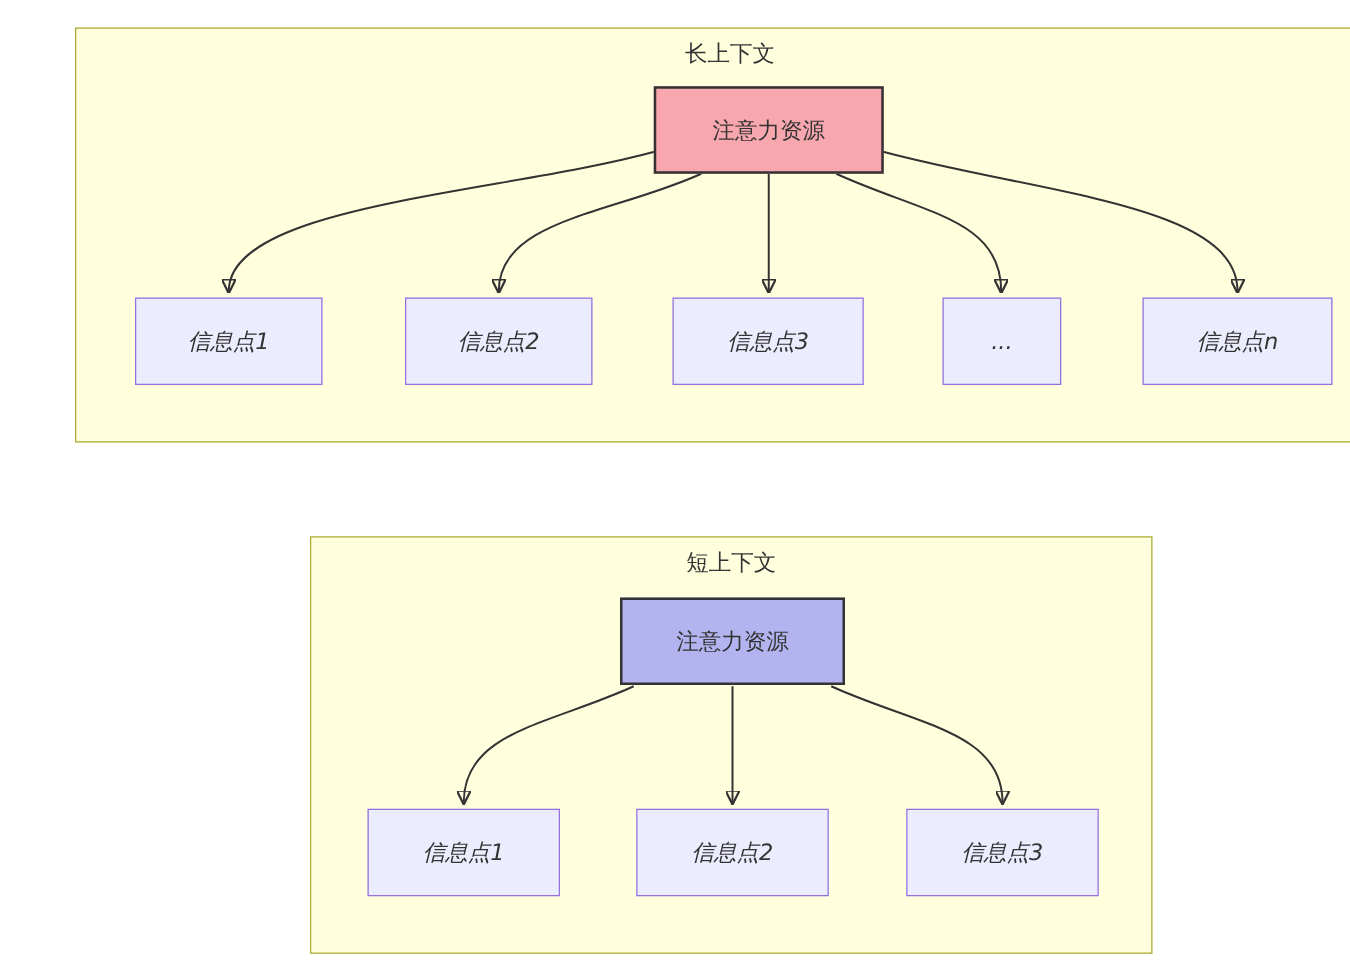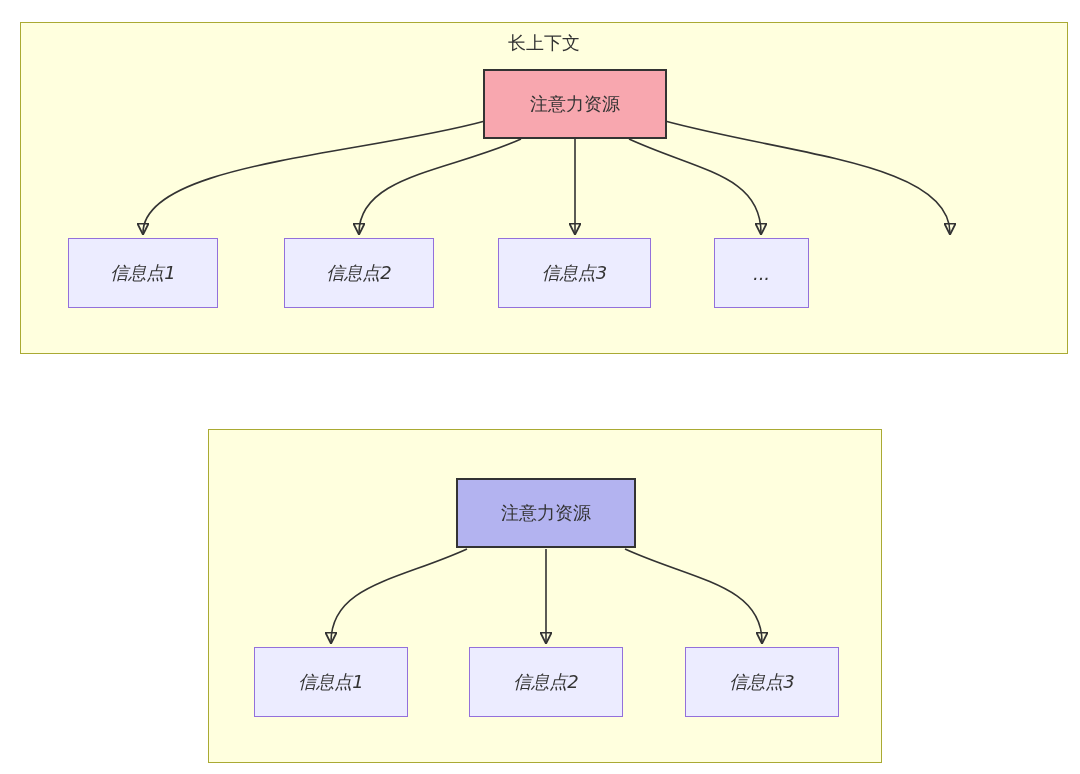--- a/index.html
+++ b/index.html
@@ -8,21 +8,21 @@
     --long-source-fill:#f8a7af;
     --short-source-fill:#b3b3f0;
     --node-fill:#ececff;
     --node-border:#9370db;
     --line:#333333;
     --text:#333333;
   }
   *{box-sizing:border-box;margin:0;padding:0;}
   html,body{width:1080px;height:774px;background:#ffffff;overflow:hidden;}
   body{font-family:"DejaVu Sans","Liberation Sans",sans-serif;color:var(--text);}
-  .canvas{position:relative;width:972px;height:774px;background:#ffffff;}
+  .canvas{position:relative;width:972px;height:774px;background:#ffffff;margin-left:40px;}
   .section{
     position:absolute;
     background:var(--container-bg);
     border:1.5px solid var(--container-border);
   }
   .section-title{
     position:absolute;
     top:8px;left:0;right:0;
     text-align:center;
     font-size:18px;
@@ -70,24 +70,26 @@
       <path d="M 608 116 C 678 148, 740 152, 740 210" marker-end="url(#arrow-l)"></path>
       <path d="M 644 98 C 770 132, 929 140, 929 210" marker-end="url(#arrow-l)"></path>
     </svg>
 
     <div class="box source long" style="left:462px;top:46px;width:184px;">注意力资源</div>
 
     <div class="box node" style="left:47px;top:215px;width:150px;">信息点1</div>
     <div class="box node" style="left:263px;top:215px;width:150px;">信息点2</div>
     <div class="box node" style="left:477px;top:215px;width:153px;">信息点3</div>
     <div class="box node" style="left:693px;top:215px;width:95px;">...</div>
+    <div class="box node" style="left:853px;top:215px;width:152px;">信息点n</div>
   </div>
 
   <div class="section" style="left:208px;top:429px;width:674px;height:334px;">
 
+    <div class="section-title">短上下文</div>
 
     <svg class="edges" width="674" height="334" viewBox="0 0 674 334">
       <defs>
         <marker id="arrow-s" viewBox="0 0 10 10" refX="8.5" refY="5" markerWidth="7" markerHeight="7" orient="auto-start-reverse">
           <path d="M0,0 L10,5 L0,10 z" fill="#333333" stroke="none"></path>
         </marker>
       </defs>
       <path d="M 258 119 C 190 150, 122 155, 122 212" marker-end="url(#arrow-s)"></path>
       <path d="M 337 119 L 337 212" marker-end="url(#arrow-s)"></path>
       <path d="M 416 119 C 484 150, 553 155, 553 212" marker-end="url(#arrow-s)"></path>

